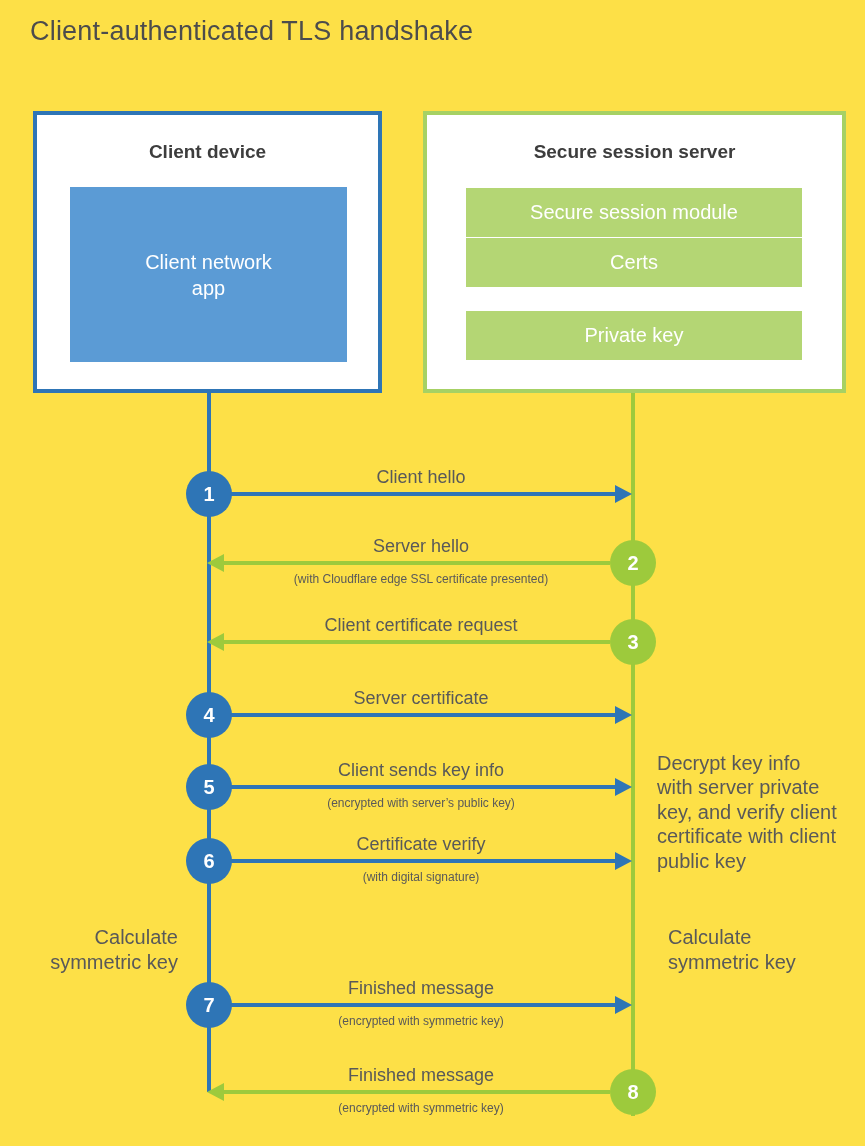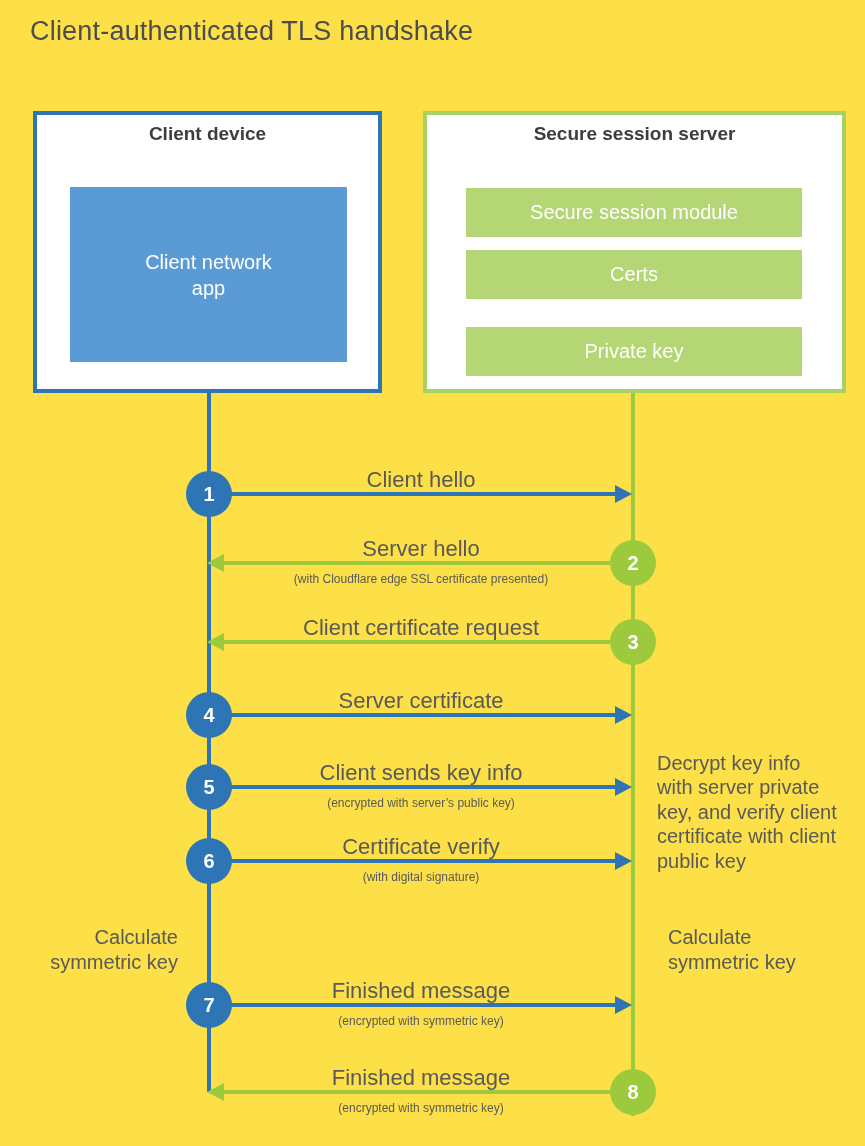--- a/index.html
+++ b/index.html
@@ -12,21 +12,21 @@
   }
   .title{
     position:absolute;left:30px;top:16px;margin:0;
     font-size:27px;font-weight:300;color:#4c4c4c;letter-spacing:.2px;
   }
   
   .box{position:absolute;top:111px;height:282px;background:#fff;box-sizing:border-box;}
   .client-box{left:33px;width:349px;border:4px solid #2e75b6;}
   .server-box{left:423px;width:423px;border:4px solid #a6d164;}
   .box-title{
-    margin-top:8px;text-align:center;
+    margin-top:26px;text-align:center;
     font-size:19px;font-weight:700;color:#3d3d3d;
   }
   .client-app{
     position:absolute;left:33px;top:72px;width:277px;height:175px;
     background:#5b9bd5;color:#ffffff;font-size:20px;
     display:flex;align-items:center;justify-content:center;
     text-align:center;white-space:pre-line;line-height:1.3;
   }
   .server-bar{
     position:absolute;left:39px;width:336px;height:49px;
@@ -49,21 +49,21 @@
   .hline{position:absolute;height:4px;z-index:2;}
   .hline.blue{left:231px;width:385px;background:#2e75b6;}
   .hline.green{left:224px;width:386px;background:#9dca3c;}
   .head{position:absolute;width:0;height:0;z-index:2;
     border-top:9px solid transparent;border-bottom:9px solid transparent;}
   .head.right{left:615px;border-left:17px solid #2e75b6;}
   .head.left{left:207px;border-right:17px solid #9dca3c;}
   
   .msg{
     position:absolute;left:211px;width:420px;text-align:center;
-    font-size:22px;color:#595959;z-index:2;
+    font-size:18px;color:#595959;z-index:2;
   }
   .msg-sub{
     position:absolute;left:211px;width:420px;text-align:center;
     font-size:12px;color:#595959;z-index:2;
   }
   
   .note{
     position:absolute;font-size:20px;color:#595959;line-height:1.25;
     white-space:pre-line;z-index:2;
   }
@@ -80,22 +80,22 @@
 
   <div class="box client-box">
     <div class="box-title">Client device</div>
     <div class="client-app">Client network
 app</div>
   </div>
 
   <div class="box server-box">
     <div class="box-title">Secure session server</div>
     <div class="server-bar" style="top:73px">Secure session module</div>
-    <div class="server-bar" style="top:135px">Certs</div>
-    <div class="server-bar" style="top:212px">Private key</div>
+    <div class="server-bar" style="top:123px">Certs</div>
+    <div class="server-bar" style="top:196px">Private key</div>
   </div>
 
   <div class="vline blue-line"></div>
   <div class="vline green-line"></div>
 
   <div class="circle blue" style="top:471px">
       <span>1</span>
     </div>
   <div class="hline blue" style="top:492px"></div>
   <div class="head right" style="top:485px"></div>

